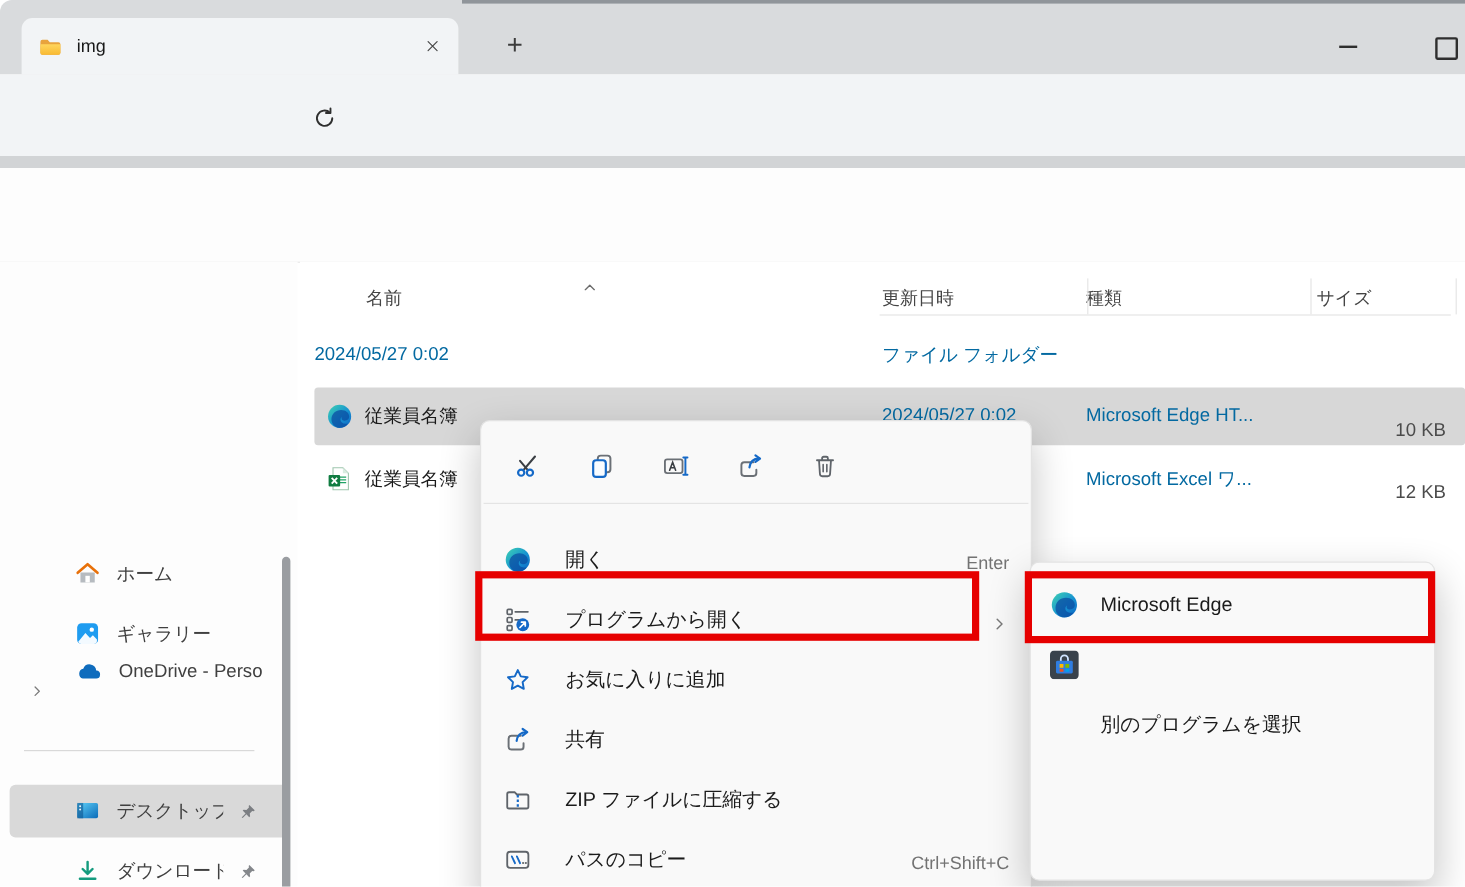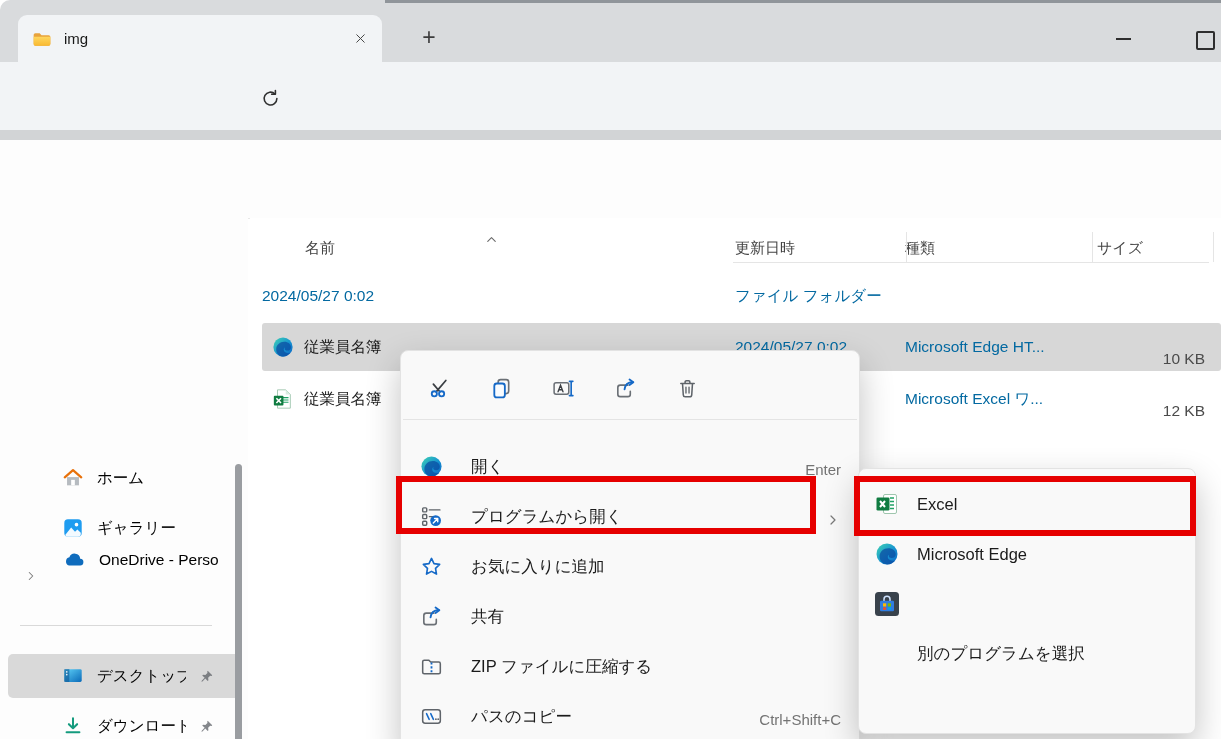--- a/index.html
+++ b/index.html
@@ -42,21 +42,21 @@
   .tb-sep{top:156px;width:1px;height:46px;background:#e4e4e4;}
   .tb-ic{top:157px;width:44px;height:44px;border-radius:5px;}
   .tb-sort{left:662px;top:159px;}
   .tb-view{left:832px;top:159px;}
   .tb-more{left:976px;top:159px;font-size:18px;letter-spacing:2px;color:#2a2a2a;}
   .tb-panel{left:1206px;top:166px;width:26px;height:26px;}
 
   
   .sidebar{left:0;top:218px;width:248px;height:521px;background:#fdfdfd;}
   .side-item{position:absolute;left:8px;width:232px;height:44px;border-radius:5px;display:flex;align-items:center;
-    padding-left:54px;box-sizing:border-box;font-size:15.5px;color:#000000;gap:13px;text-align:center;}
+    padding-left:54px;box-sizing:border-box;font-size:15.5px;color:#404040;gap:13px;text-align:center;}
   .side-item.selected{background:#d9d9d9;}
   .side-label{white-space:nowrap;overflow:hidden;max-width:128px;}
   .side-chev{position:absolute;left:24px;top:351px;opacity:.8;}
   .side-div{left:20px;top:407px;width:192px;height:1px;background:#d9d9d9;}
   .pin{margin-left:auto;margin-right:26px;opacity:.75;}
   .side-scroll{left:235px;top:246px;width:7px;height:493px;background:#9a9da1;border-radius:4px;}
 
   
   .filearea{left:250px;top:218px;width:971px;height:521px;background:#fff;}
   .flh{position:absolute;left:12px;top:8px;width:959px;height:44px;display:grid;
@@ -635,28 +635,20 @@
         </span>
       <span>パスのコピー</span>
       <span class="shortcut">Ctrl+Shift+C</span>
     </div>
   </div>
 
   <div class="abs submenu">
     <div class="sub-item">
       <span class="m-ic">
           <svg width="24" height="24">
-            <use href="#i-excel-app"></use>
-          </svg>
-        </span>
-      <span>Excel</span>
-    </div>
-    <div class="sub-item">
-      <span class="m-ic">
-          <svg width="24" height="24">
             <use href="#i-edge"></use>
           </svg>
         </span>
       <span>Microsoft Edge</span>
     </div>
     <div class="sub-item">
       <span class="m-ic">
           <svg width="24" height="24">
             <use href="#i-store"></use>
           </svg>

